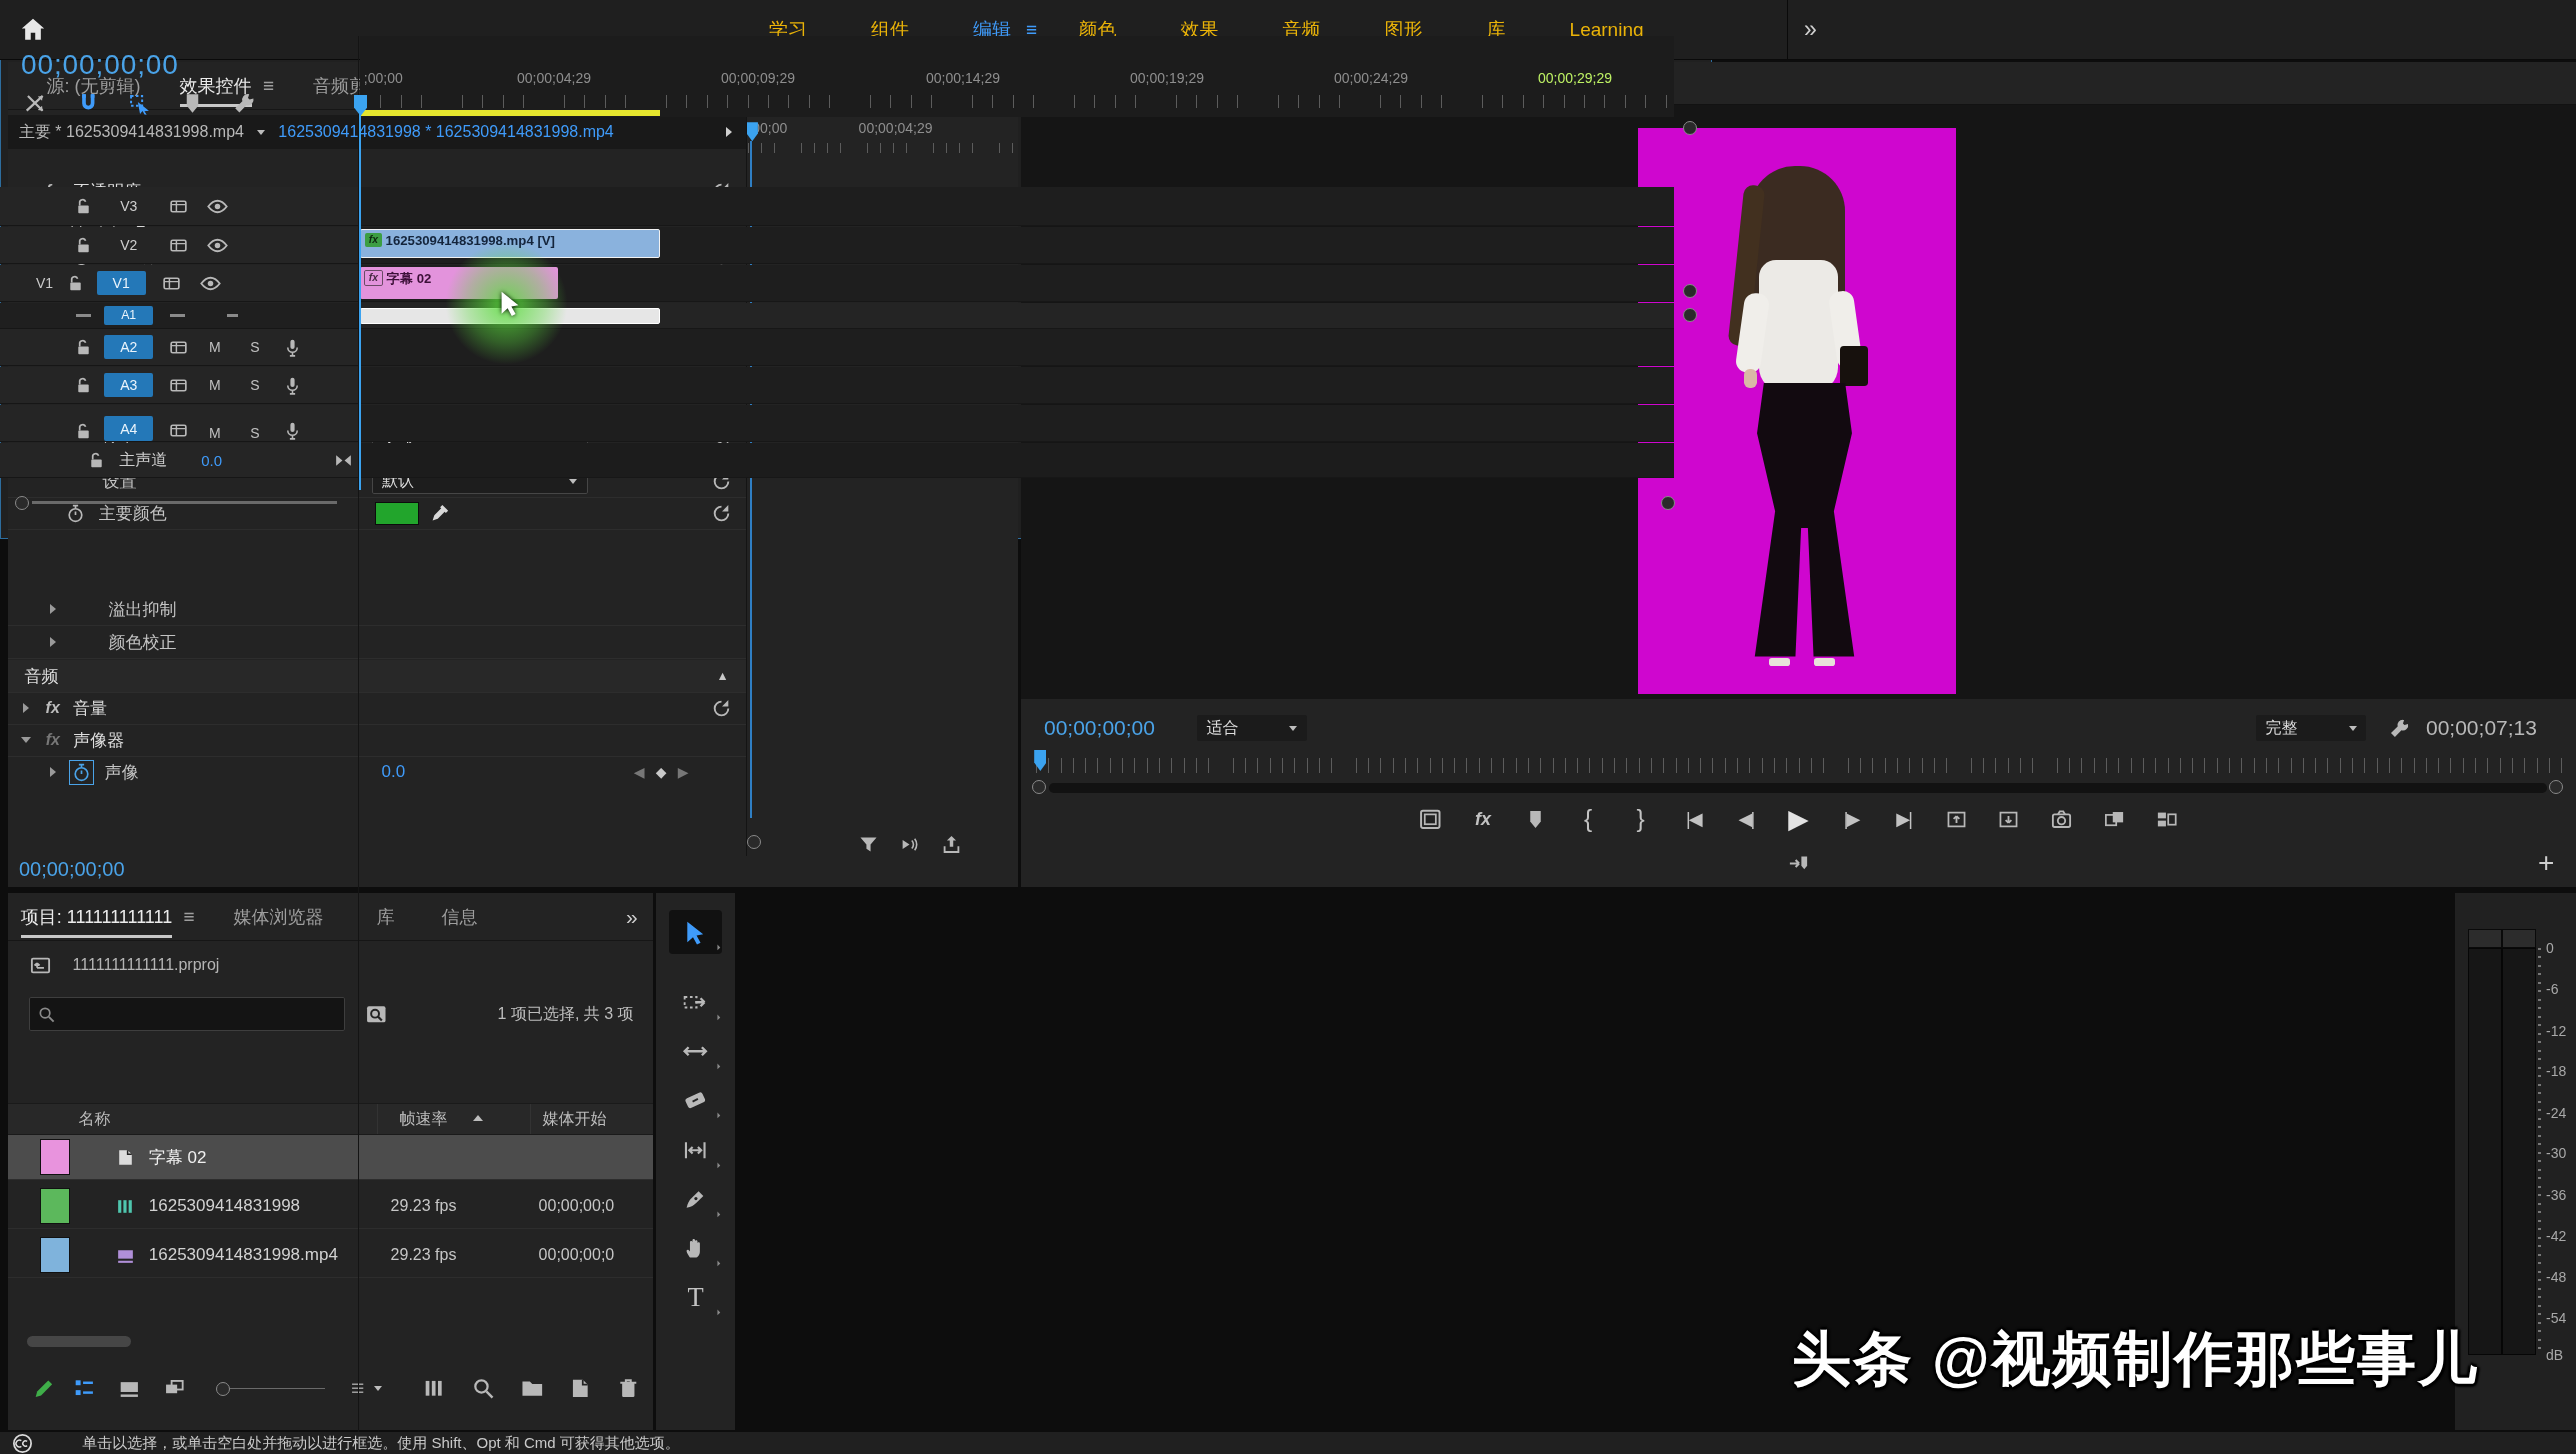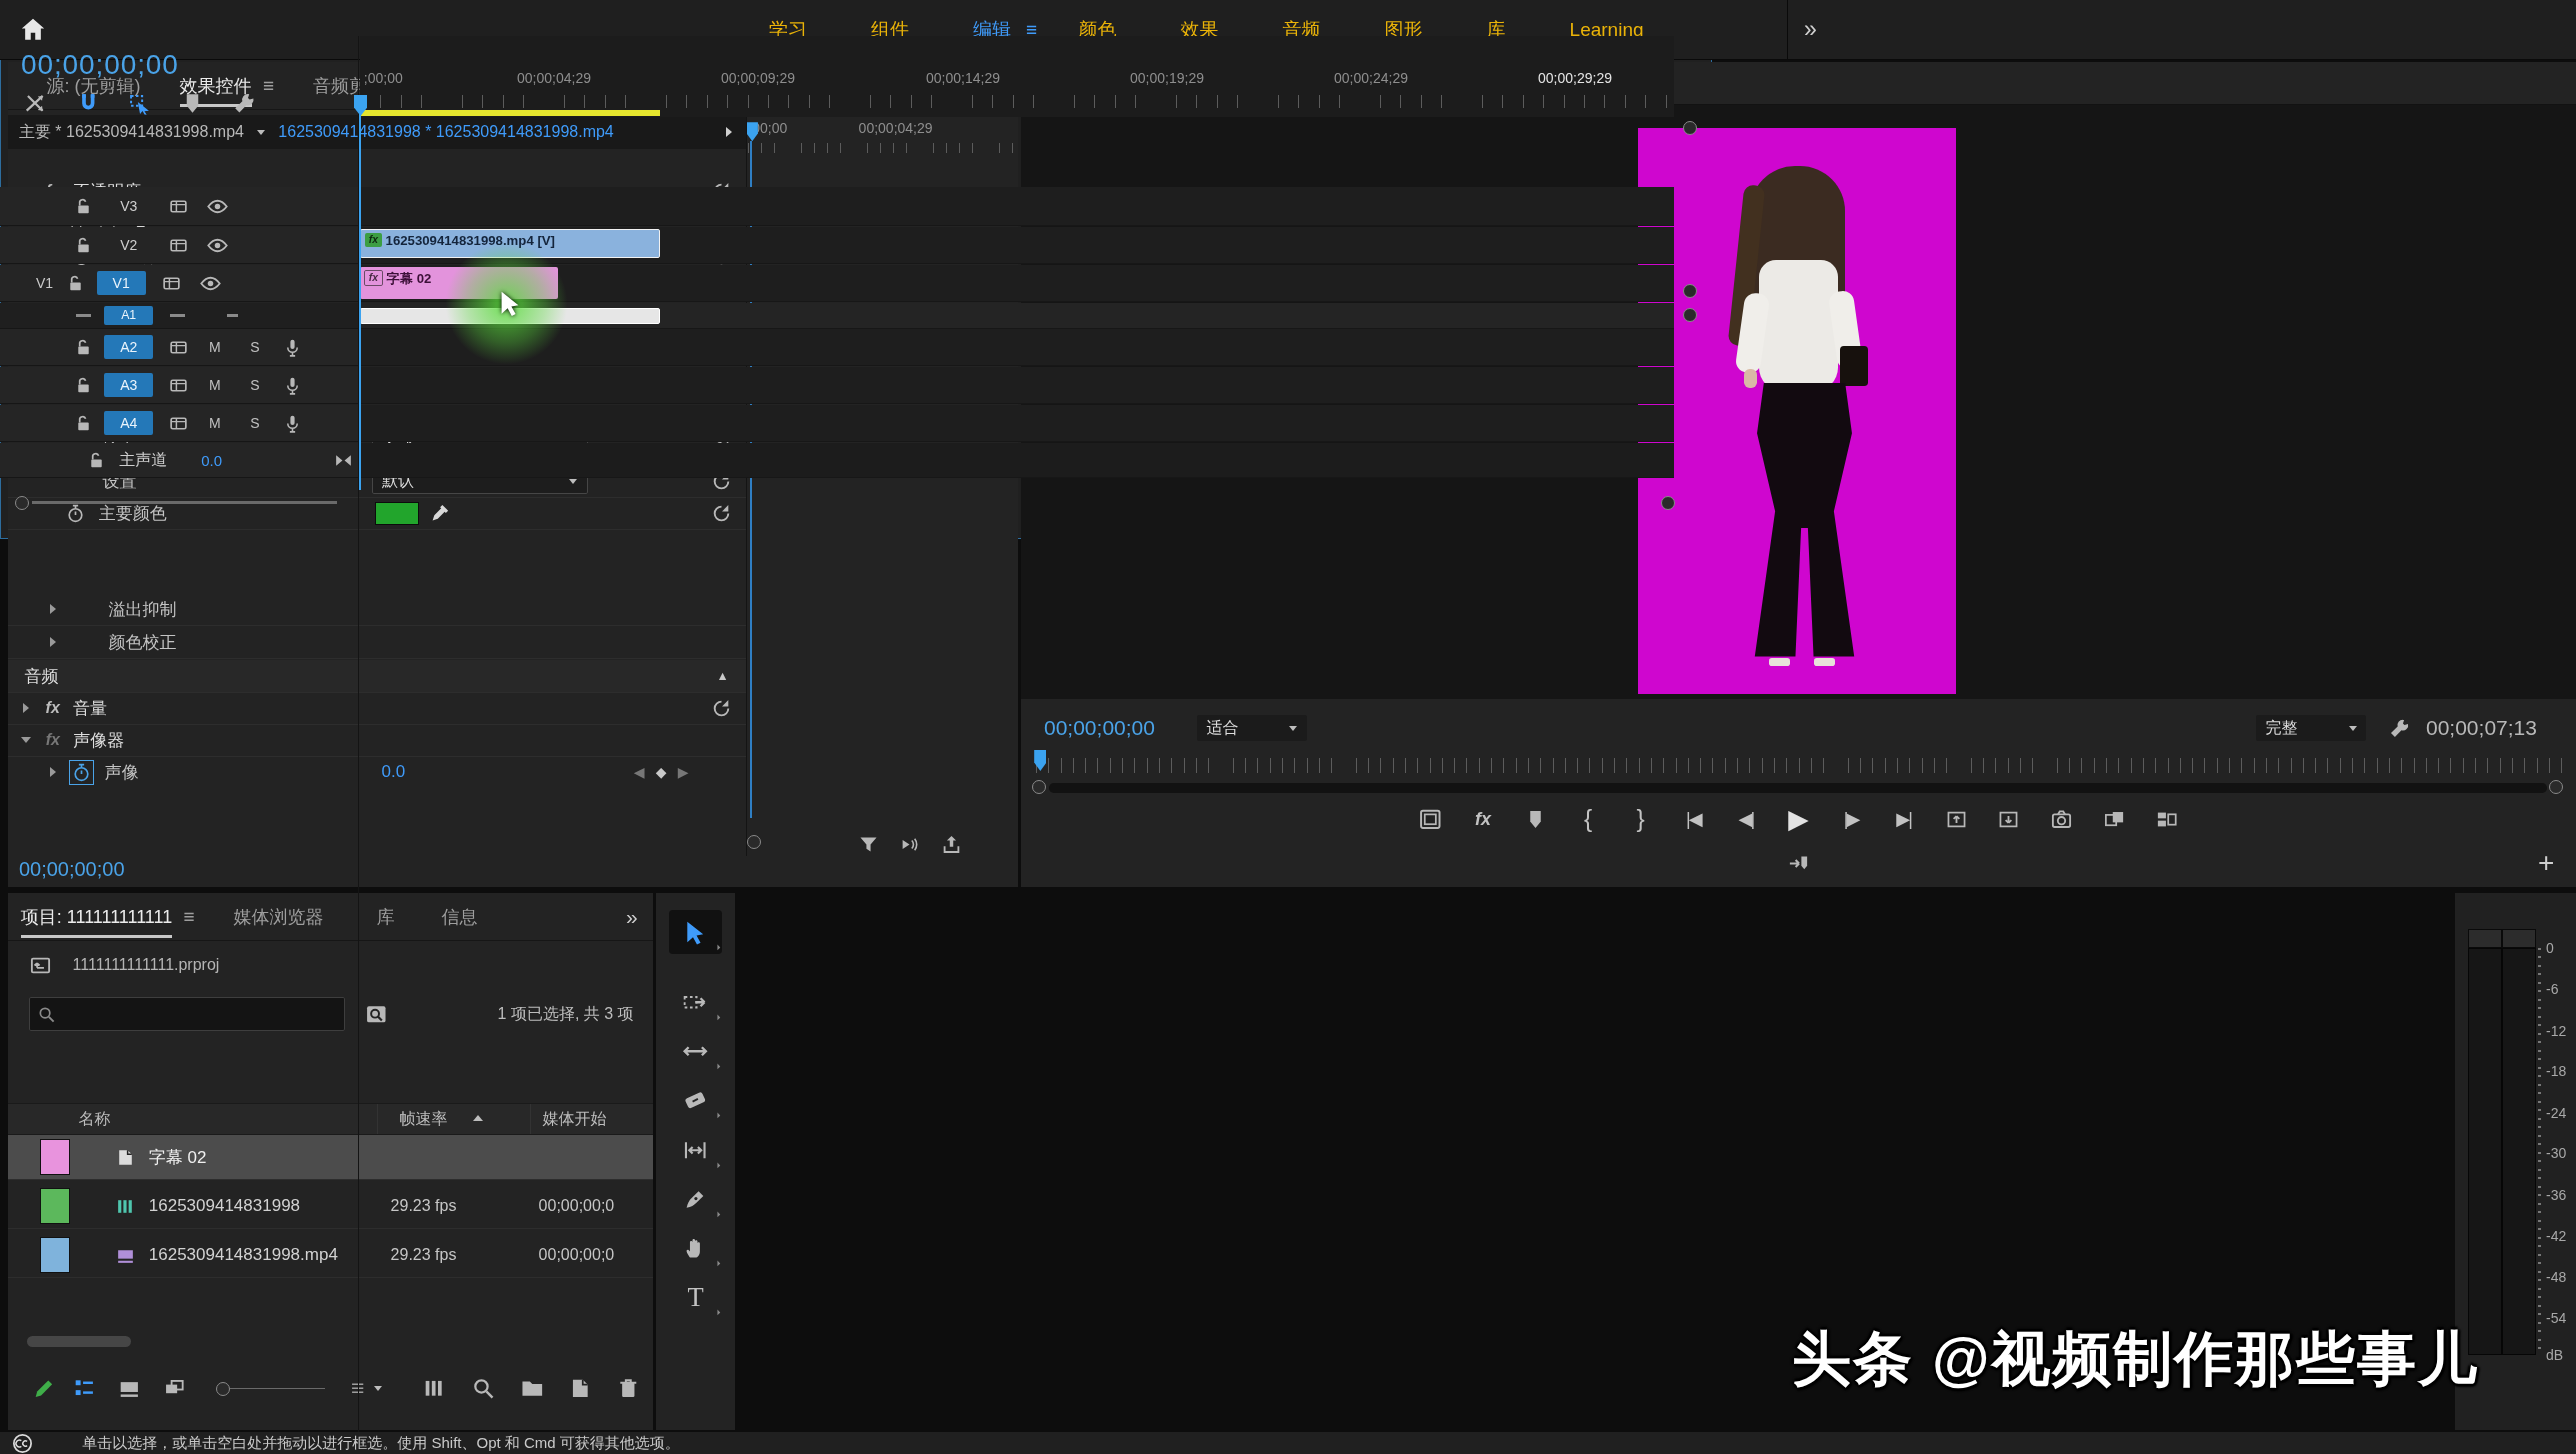--- a/index.html
+++ b/index.html
@@ -710,21 +710,21 @@
         </svg>
     </div>
 
     <div class="abs" style="left:360px;top:36px;width:1314px;height:81px;background:#1c1c1c;">
       <span class="abs" style="left:3.8px;top:34px;font-size:14px;color:#8e8e8e;">;00;00</span>
       <span class="abs" style="left:157px;top:34px;font-size:14px;color:#8e8e8e;">00;00;04;29</span>
       <span class="abs" style="left:361px;top:34px;font-size:14px;color:#8e8e8e;">00;00;09;29</span>
       <span class="abs" style="left:566px;top:34px;font-size:14px;color:#8e8e8e;">00;00;14;29</span>
       <span class="abs" style="left:770px;top:34px;font-size:14px;color:#8e8e8e;">00;00;19;29</span>
       <span class="abs" style="left:974px;top:34px;font-size:14px;color:#8e8e8e;">00;00;24;29</span>
-      <span class="abs" style="left:1178px;top:34px;font-size:14px;color:#e5e5e5;text-align:right;">00;00;29;29</span>
+      <span class="abs" style="left:1178px;top:34px;font-size:14px;color:#bef264;text-align:right;">00;00;29;29</span>
       <div class="abs ticks-h" style="left:0;top:59px;width:1314px;height:13.2px;"></div>
       <div class="abs" style="left:0;top:74px;width:300px;height:5.7px;background:#e6e62e;"></div>
     </div>
 
     <div class="trow" style="top:187px;height:38px;">
       <svg class="ic" style="width:19px;height:19px;margin-left:74px;" viewBox="0 0 20 20" width="19" height="19">
           <use href="#g-lock"></use>
         </svg>
       <div class="tname" style="margin-left:11.3px;">V3</div>
       <svg class="ic" style="width:21px;height:21px;margin-left:15px;" viewBox="0 0 22 22" width="21" height="21">
@@ -787,21 +787,21 @@
       <div class="tname on" style="margin-left:11.3px;">A3</div>
       <svg class="ic" style="width:21px;height:21px;margin-left:15px;" viewBox="0 0 22 22" width="21" height="21">
           <use href="#g-sync"></use>
         </svg>
       <span class="msbtn" style="margin-left:15px;">M</span>
       <span class="msbtn" style="margin-left:19px;">S</span>
       <svg class="ic" style="width:21px;height:21px;margin-left:17px;" viewBox="0 0 22 22" width="21" height="21">
           <use href="#g-mic"></use>
         </svg>
     </div>
-    <div class="trow" style="top:405px;height:36px;">
+    <div class="trow" style="top:405px;height:36px;align-items:flex-end;">
       <svg class="ic" style="width:19px;height:19px;margin-left:74px;" viewBox="0 0 20 20" width="19" height="19">
           <use href="#g-lock"></use>
         </svg>
       <div class="tname on" style="margin-left:11.3px;">A4</div>
       <svg class="ic" style="width:21px;height:21px;margin-left:15px;" viewBox="0 0 22 22" width="21" height="21">
           <use href="#g-sync"></use>
         </svg>
       <span class="msbtn" style="margin-left:15px;">M</span>
       <span class="msbtn" style="margin-left:19px;">S</span>
       <svg class="ic" style="width:21px;height:21px;margin-left:17px;" viewBox="0 0 22 22" width="21" height="21">

